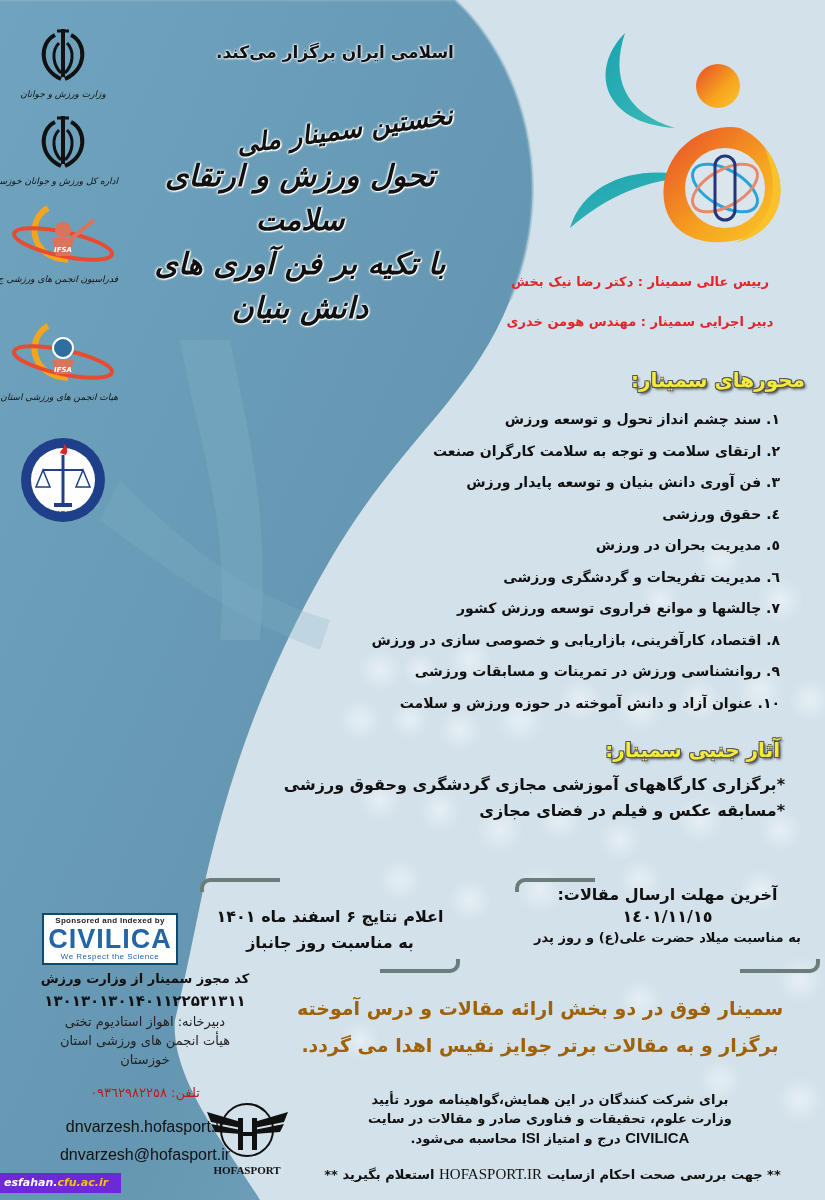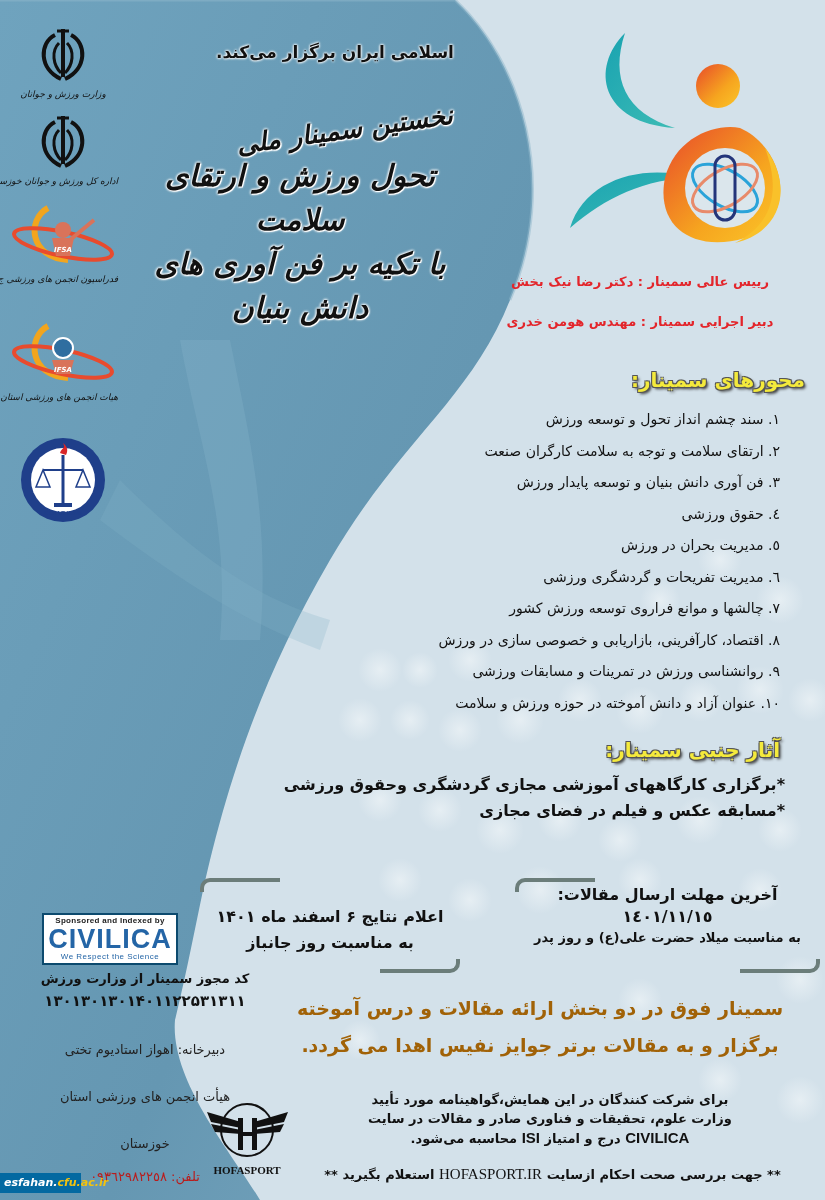--- a/index.html
+++ b/index.html
@@ -39,21 +39,21 @@
   .officials { position: absolute; left: 470px; top: 262px; width: 340px; text-align: center; z-index: 3; }
   .officials div { color: #e3252b; font-weight: bold; font-size: 13px; line-height: 40px; }
 
   
   .section-head {
     position: absolute; font-weight: bold; font-size: 20px; color: #f4ea3c;
     text-shadow: 1px 1px 0 #555, -1px 1px 0 #555, 1px -1px 0 #555, -1px -1px 0 #555, 2px 2px 3px #333;
     z-index: 3;
   }
   .axes-list { position: absolute; right: 45px; top: 404px; width: 400px; z-index: 3; list-style: none; }
-  .axes-list li { font-weight: normal; font-size: 14px; line-height: 31.5px; color: #111; text-align: right; white-space: nowrap; }
+  .axes-list li { font-weight: bold; font-size: 14px; line-height: 31.5px; color: #111; text-align: right; white-space: nowrap; }
 
   .side-list { position: absolute; right: 40px; top: 772px; width: 520px; z-index: 3; list-style: none; }
   .side-list li { font-weight: bold; font-size: 16px; line-height: 26px; color: #111; text-align: right; white-space: nowrap; }
 
   
   .bracket-box { position: absolute; z-index: 3; text-align: center; }
   .bracket-box .bt { position: absolute; width: 80px; height: 14px; border-top: 4px solid #6b7d7a; border-left: 4px solid #6b7d7a; border-radius: 10px 0 0 0; }
   .bracket-box .bb { position: absolute; width: 80px; height: 14px; border-bottom: 4px solid #6b7d7a; border-right: 4px solid #6b7d7a; border-radius: 0 0 10px 0; }
   .box-text { font-weight: bold; color: #111; }
 
@@ -69,28 +69,28 @@
 
   
   .civilica { position: absolute; left: 42px; top: 913px; width: 136px; height: 52px; background: #fff; border: 2px solid #0c4a6e; text-align: center; z-index: 3; direction: ltr; }
   .civilica .sp { font-family: "Liberation Sans", sans-serif; font-size: 8px; font-weight: bold; color: #222; letter-spacing: 0.3px; line-height: 11px; }
   .civilica .nm { font-family: "Liberation Sans", sans-serif; font-size: 27px; font-weight: bold; color: #2465a6; line-height: 26px; letter-spacing: 1px; }
   .civilica .ws { font-family: "Liberation Sans", sans-serif; font-size: 8px; color: #2465a6; line-height: 10px; letter-spacing: 0.5px; }
 
   .left-info { position: absolute; left: 10px; top: 968px; width: 270px; text-align: center; z-index: 3; }
   .left-info .lic { font-weight: bold; font-size: 13px; line-height: 22px; }
   .left-info .code { font-weight: bold; font-size: 15px; line-height: 22px; letter-spacing: 0.5px; direction: ltr; }
-  .left-info .addr { font-size: 13px; line-height: 19px; color: #222; margin-top: 28px; }
+  .left-info .addr { font-size: 13px; line-height: 19px; color: #222; }
   .left-info .phone { font-size: 13px; line-height: 20px; margin-top: 14px; color: #b91c1c; }
   .left-info .web { font-family: "Liberation Sans", sans-serif; font-size: 16px; line-height: 28px; direction: ltr; color: #111; }
 
   .hofasport { position: absolute; left: 202px; top: 1100px; width: 90px; text-align: center; z-index: 3; }
   .hofasport .nm { font-family: "Liberation Serif", serif; font-weight: bold; font-size: 11px; color: #111; direction: ltr; }
 
-  .watermark { position: absolute; left: 0; top: 1173px; width: 81px; height: 20px; background: #0369a1; z-index: 4; direction: ltr; text-align: left; padding-left: 4px; font-family: "DejaVu Sans", sans-serif; font-style: italic; font-weight: bold; font-size: 11px; line-height: 20px; }
+  .watermark { position: absolute; left: 0; top: 1173px; width: 121px; height: 20px; background: #6d28d9; z-index: 4; direction: ltr; text-align: left; padding-left: 4px; font-family: "DejaVu Sans", sans-serif; font-style: italic; font-weight: bold; font-size: 11px; line-height: 20px; }
   .watermark .a { color: #fff; }
   .watermark .b { color: #f2c20f; }
 </style>
 </head>
 <body>
 
 <div class="poster">
 
   <svg class="bg-svg" viewBox="0 0 825 1200" preserveAspectRatio="none">
     <defs>

